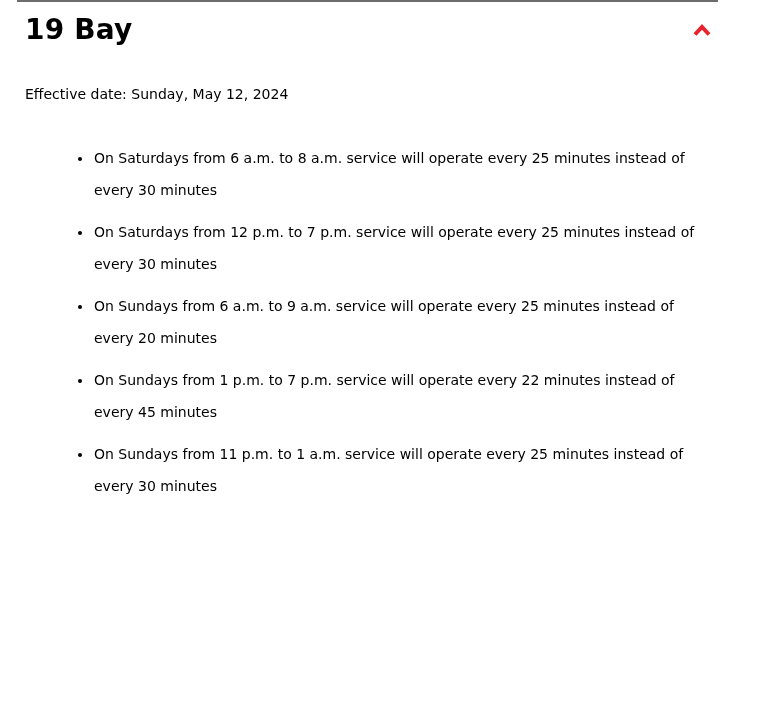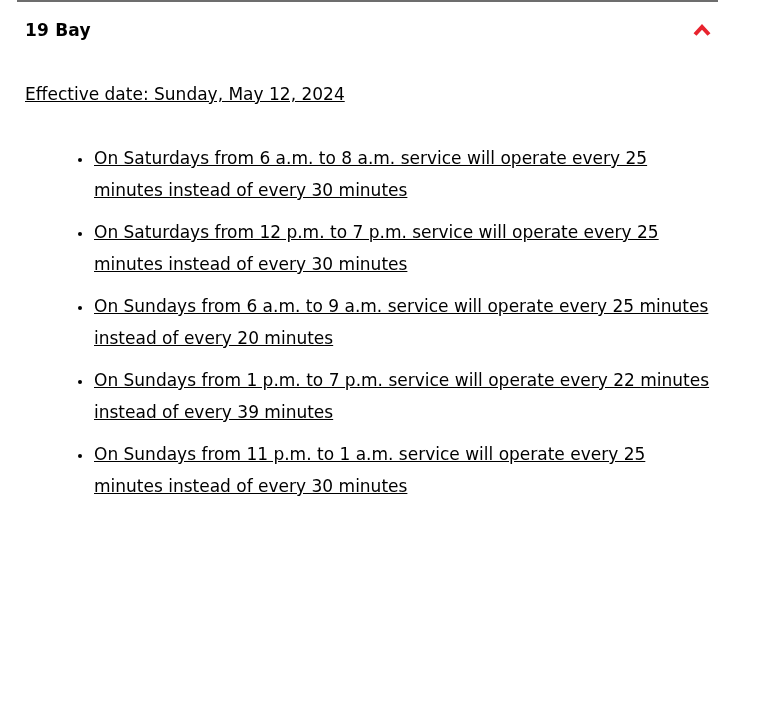--- a/index.html
+++ b/index.html
@@ -23,21 +23,21 @@
     align-items: center;
     padding: 14px 6px 0 8px;
     cursor: pointer;
     background: transparent;
     border: none;
     width: 100%;
     text-align: left;
   }
 
   .accordion-title {
-    font-size: 17px;
+    font-size: 28px;
     font-weight: bold;
     line-height: 28px;
     color: var(--text, #000000);
     letter-spacing: 0.2px;
   }
 
   .collapse-button {
     background: transparent;
     border: none;
     padding: 0;
@@ -45,23 +45,22 @@
     display: flex;
     align-items: center;
     color: var(--accent, #e8232e);
   }
 
   .chevron-up-icon { display: block; }
 
   .accordion-body {
     margin-top: 34px;
     padding: 0 8px;
-    font-size: 17px;
+    font-size: 14px;
     line-height: 32px;
-    text-decoration: underline;
   }
 
   .accordion-body p { margin: 0 0 32px 0; }
 
   .service-change-list {
     margin: 0;
     padding-left: 24px;
     list-style: disc outside;
   }
   .service-change-list li {
@@ -88,17 +87,17 @@
 
   <div class="accordion-body">
     <p>Effective date: Sunday, May 12, 2024</p>
 
 
 
     <ul class="service-change-list">
       <li>On Saturdays from 6 a.m. to 8 a.m. service will operate every 25 minutes instead of every 30 minutes</li>
       <li>On Saturdays from 12 p.m. to 7 p.m. service will operate every 25 minutes instead of every 30 minutes</li>
       <li>On Sundays from 6 a.m. to 9 a.m. service will operate every 25 minutes instead of every 20 minutes</li>
-      <li>On Sundays from 1 p.m. to 7 p.m. service will operate every 22 minutes instead of every 39 minutes</li>
+      <li>On Sundays from 1 p.m. to 7 p.m. service will operate every 22 minutes instead of every 45 minutes</li>
       <li>On Sundays from 11 p.m. to 1 a.m. service will operate every 25 minutes instead of every 30 minutes</li>
     </ul>
   </div>
 </section>
 
 </body></html>

